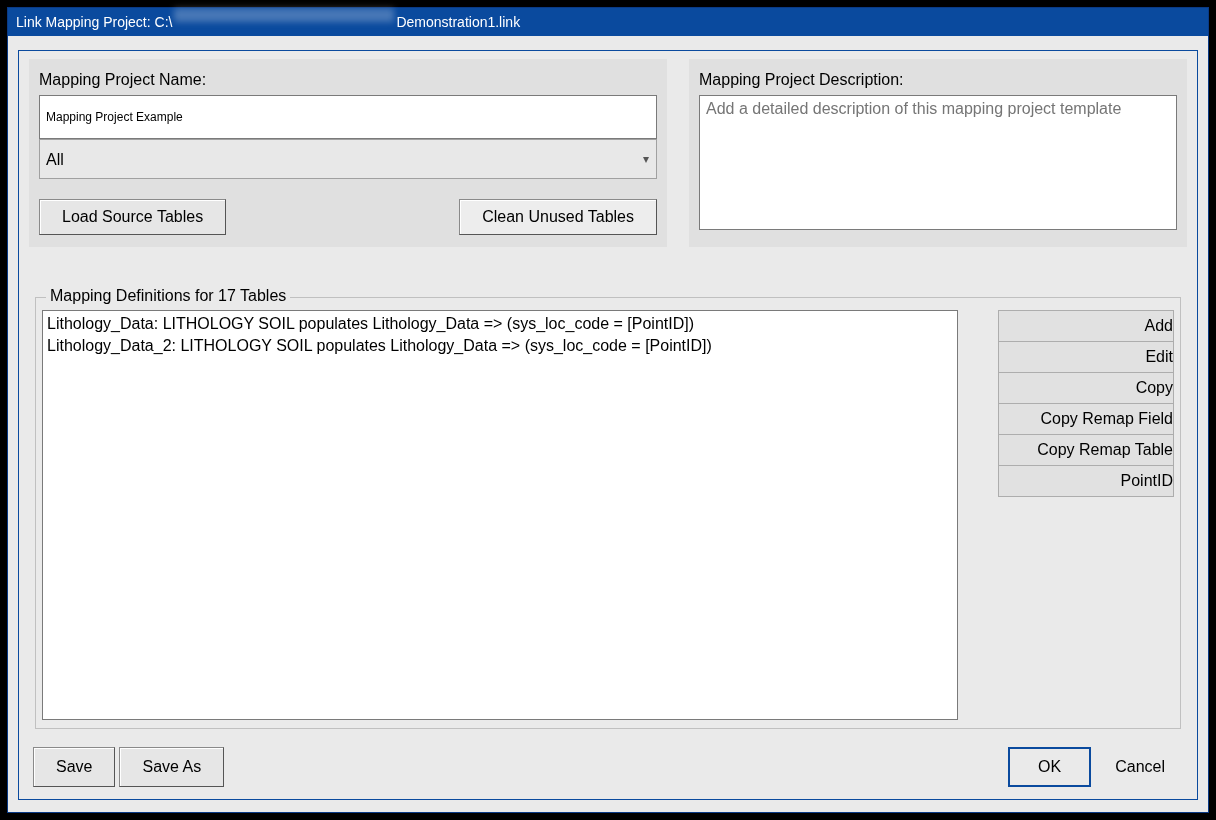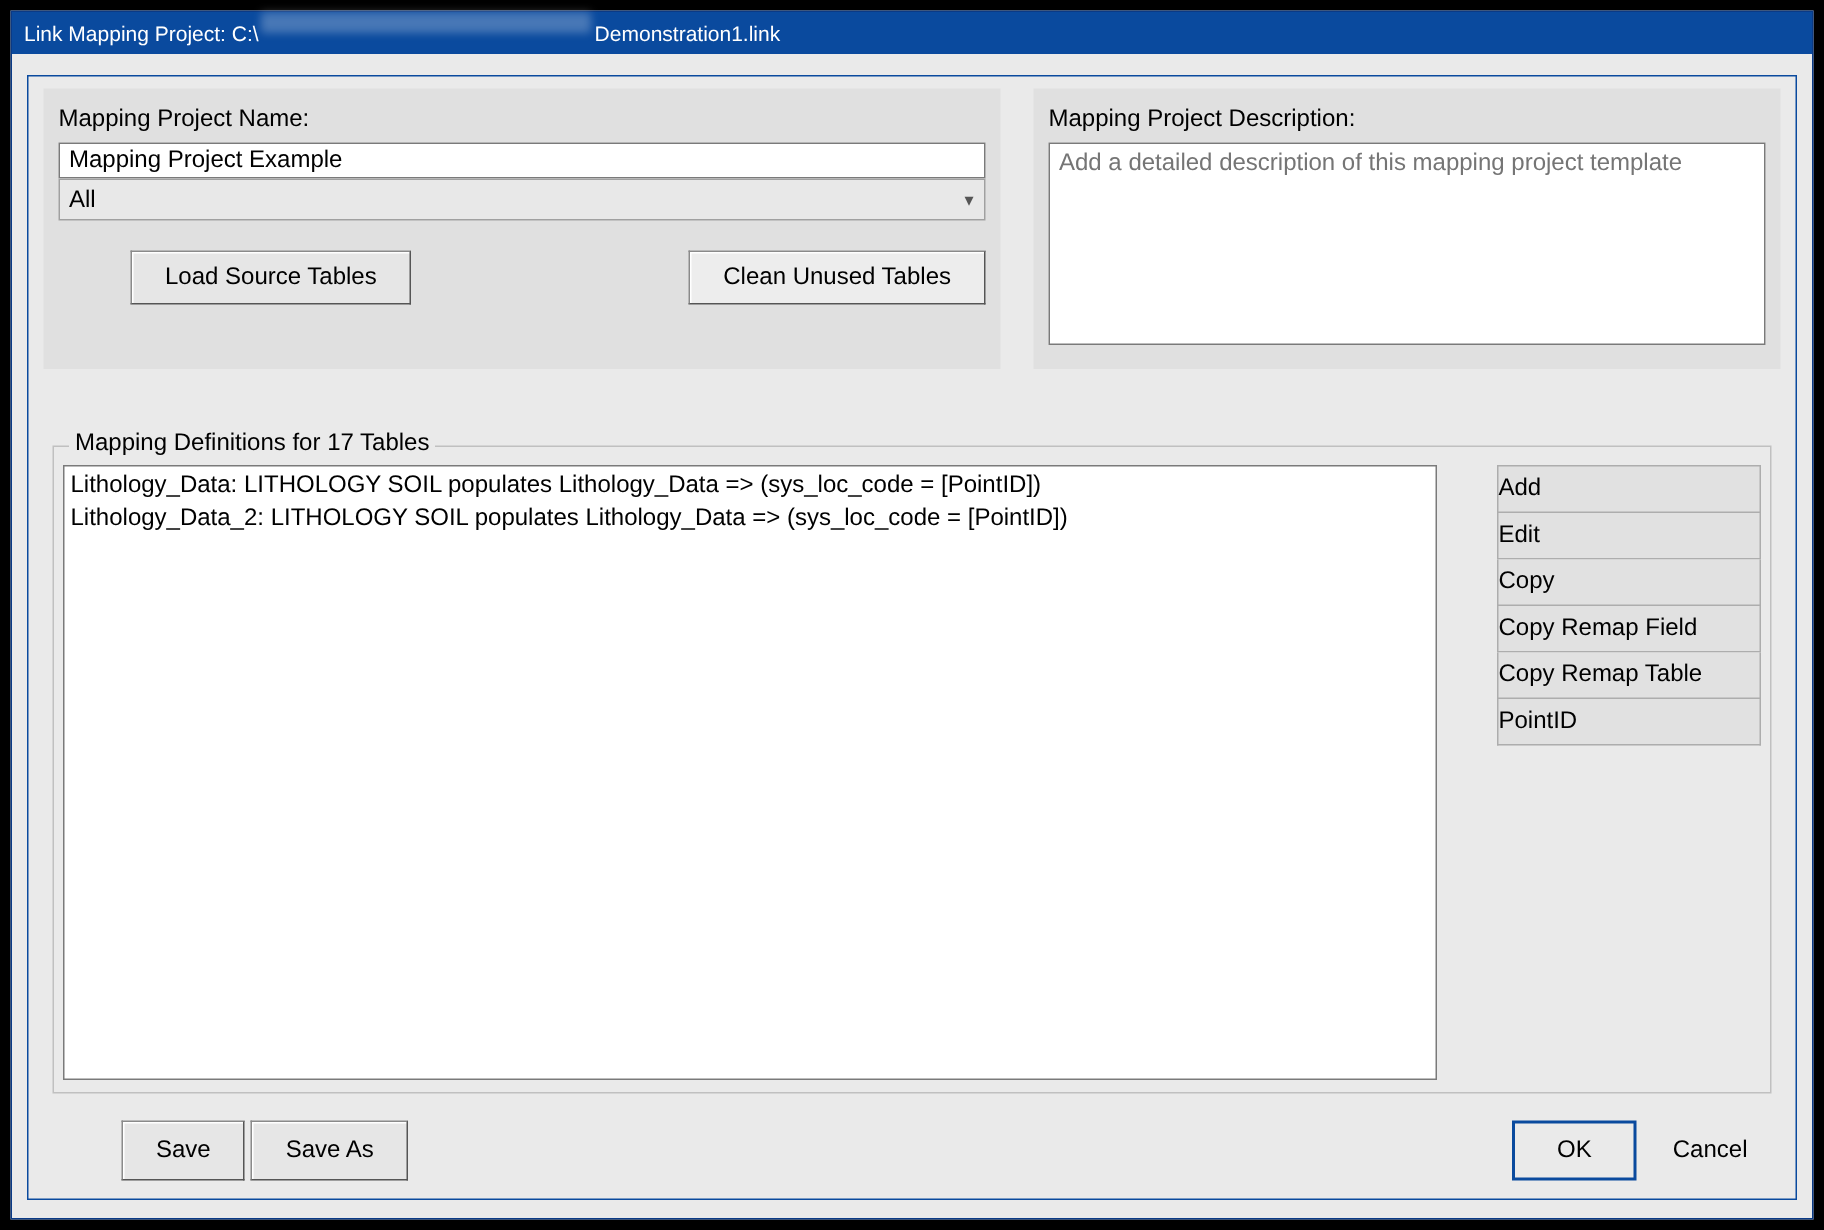--- a/index.html
+++ b/index.html
@@ -61,30 +61,30 @@
     background:#e0e0e0;
     padding:12px 10px 12px 10px;
   }
   .panel-left { flex:0 0 638px; }
   .panel-right { flex:1; }
   .lbl { font-size:16px; margin-bottom:6px; }
   .text-input {
     width:100%;
     border:1px solid #7a7a7a;
     background:#fff;
-    font-size:16px;
+    font-size:12px;
     padding:3px 6px;
-    height:24px;
+    height:44px;
     font-family:inherit;
   }
   .select {
     width:100%;
     border:1px solid #a0a0a0;
     background:#e8e8e8;
-    height:28px;
+    height:40px;
     font-size:16px;
     padding:2px 32px 2px 6px;
     font-family:inherit;
     appearance:none;
     position:relative;
   }
   .select-wrap { position:relative; }
   .select-arrow {
     position:absolute;
     right:8px; top:50%;
@@ -96,30 +96,29 @@
   .row-spaced { margin-top:20px; display:flex; justify-content:space-between; }
   .btn3d {
     background:#e6e6e6;
     border:1px solid #8a8a8a;
     border-right-color:#555; border-bottom-color:#555;
     box-shadow: inset 1px 1px 0 #fff;
     font-family:inherit;
     font-size:16px;
     padding:8px 22px;
     cursor:default;
-    margin-left:48px;
   }
   .btn-flat {
     background:#e1e1e1;
     border:1px solid #adadad;
     font-family:inherit;
     font-size:16px;
     padding:6px 0;
     cursor:default;
-    text-align:left;
+    text-align:right;
     width:100%;
   }
   .btn-flat + .btn-flat { border-top:none; }
   textarea.desc {
     width:100%;
     height:135px;
     border:1px solid #7a7a7a;
     background:#fff;
     font-family:inherit;
     font-size:16px;

